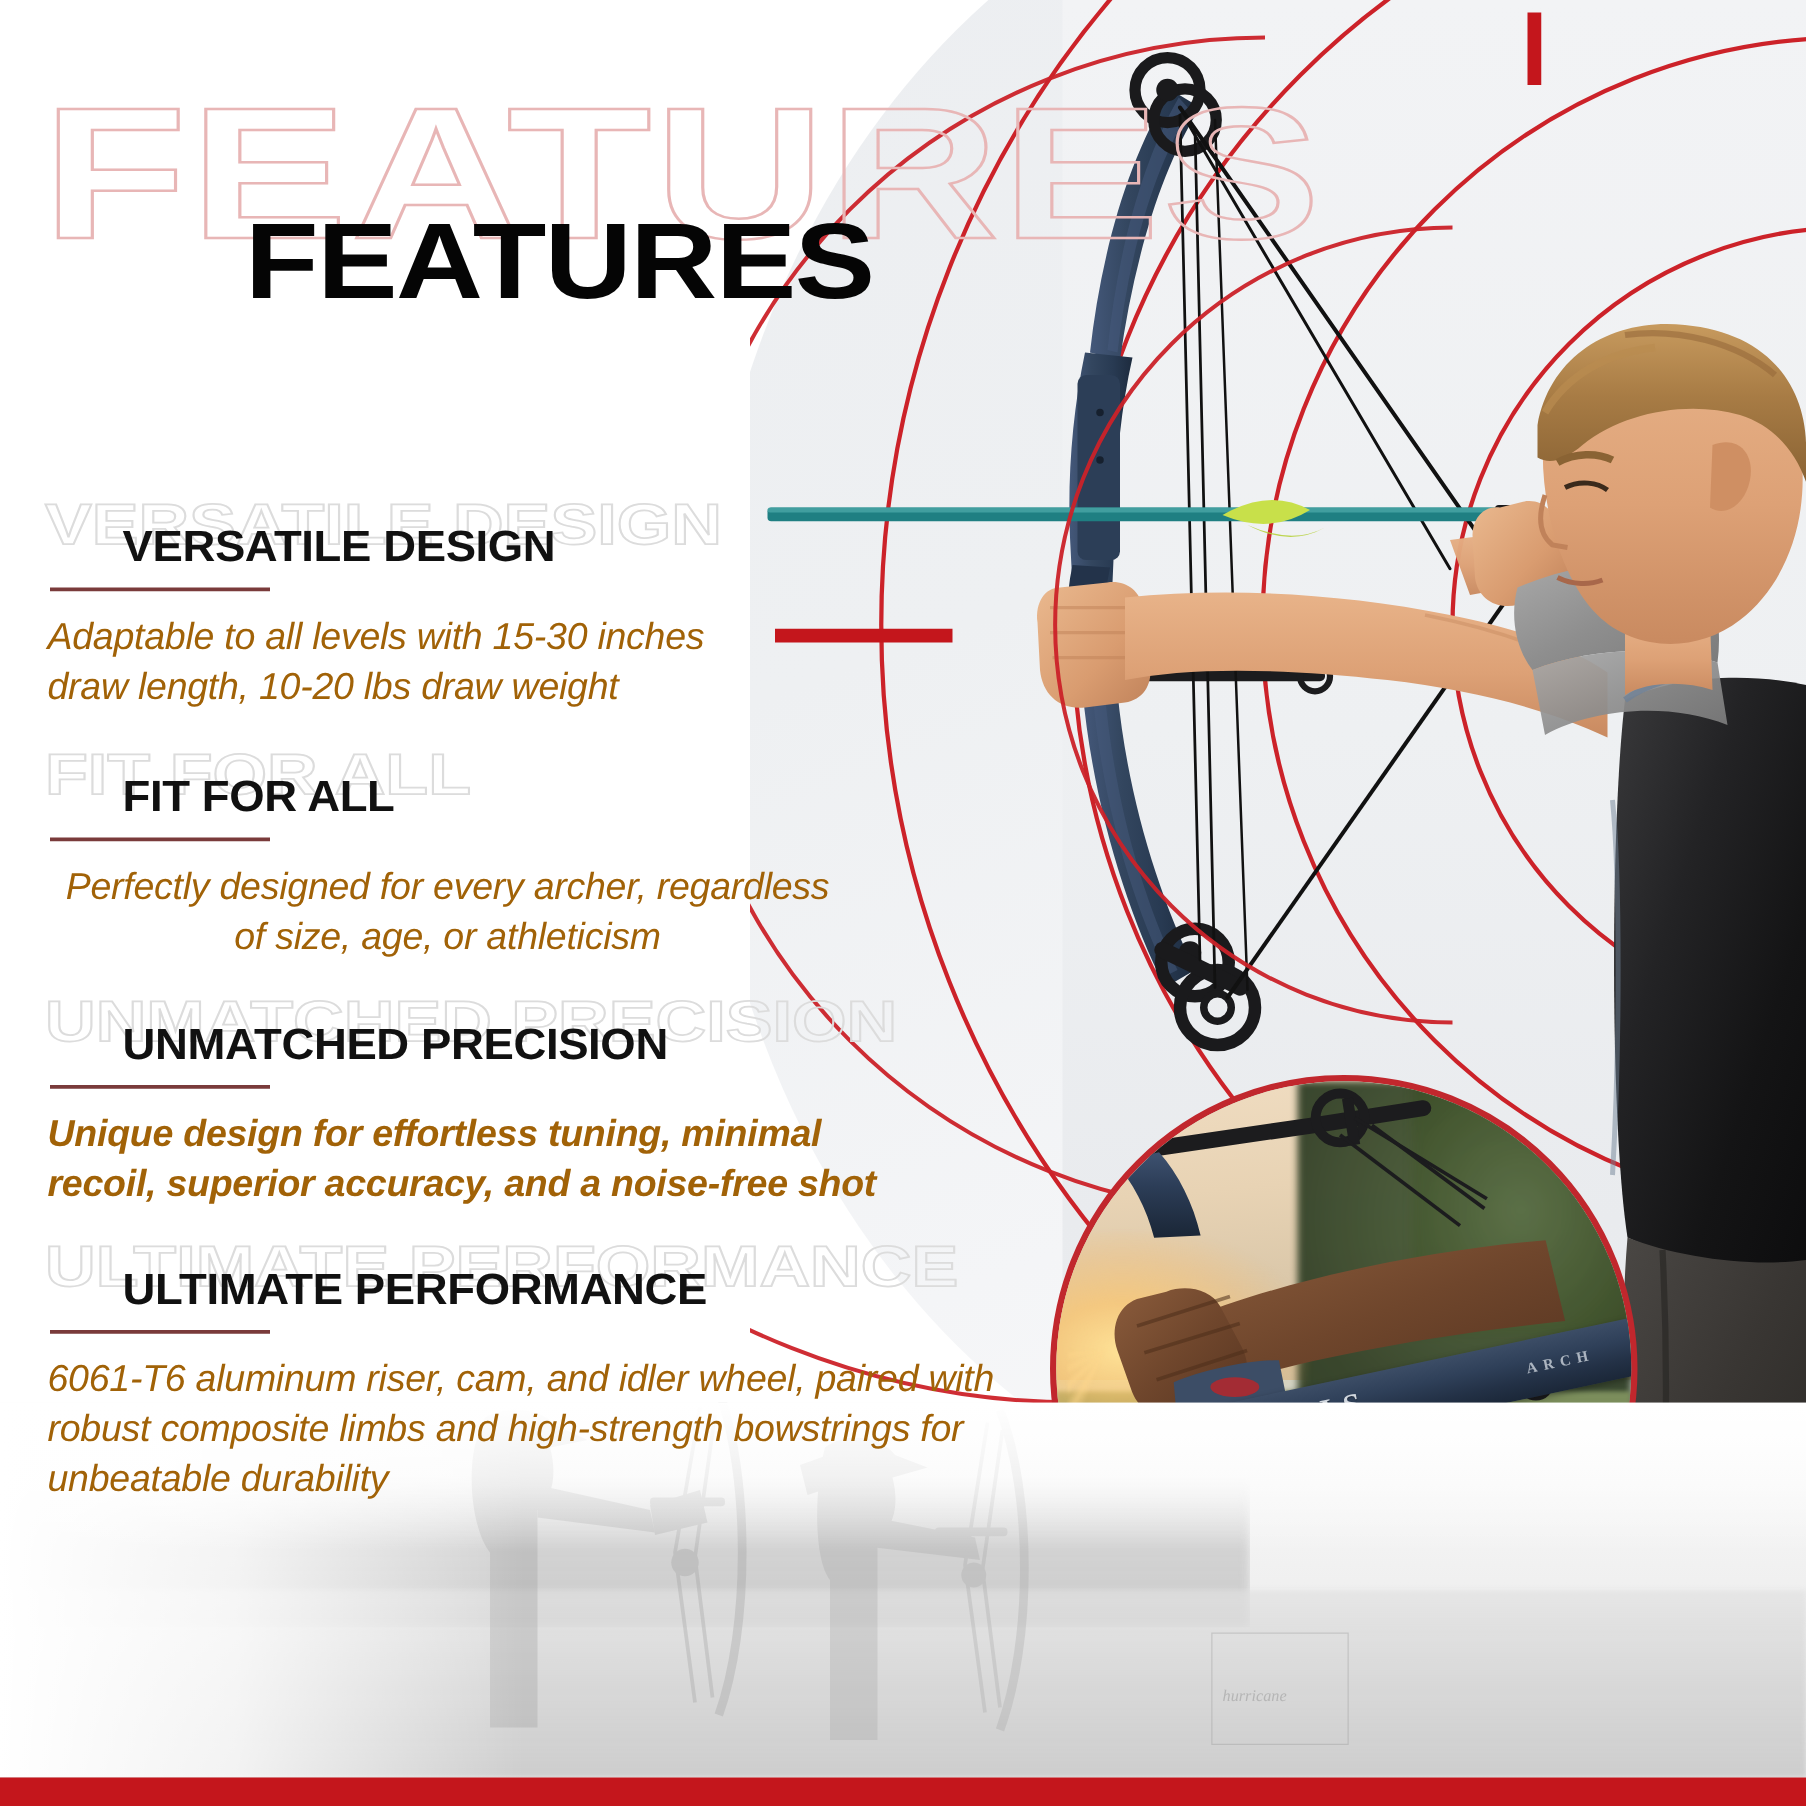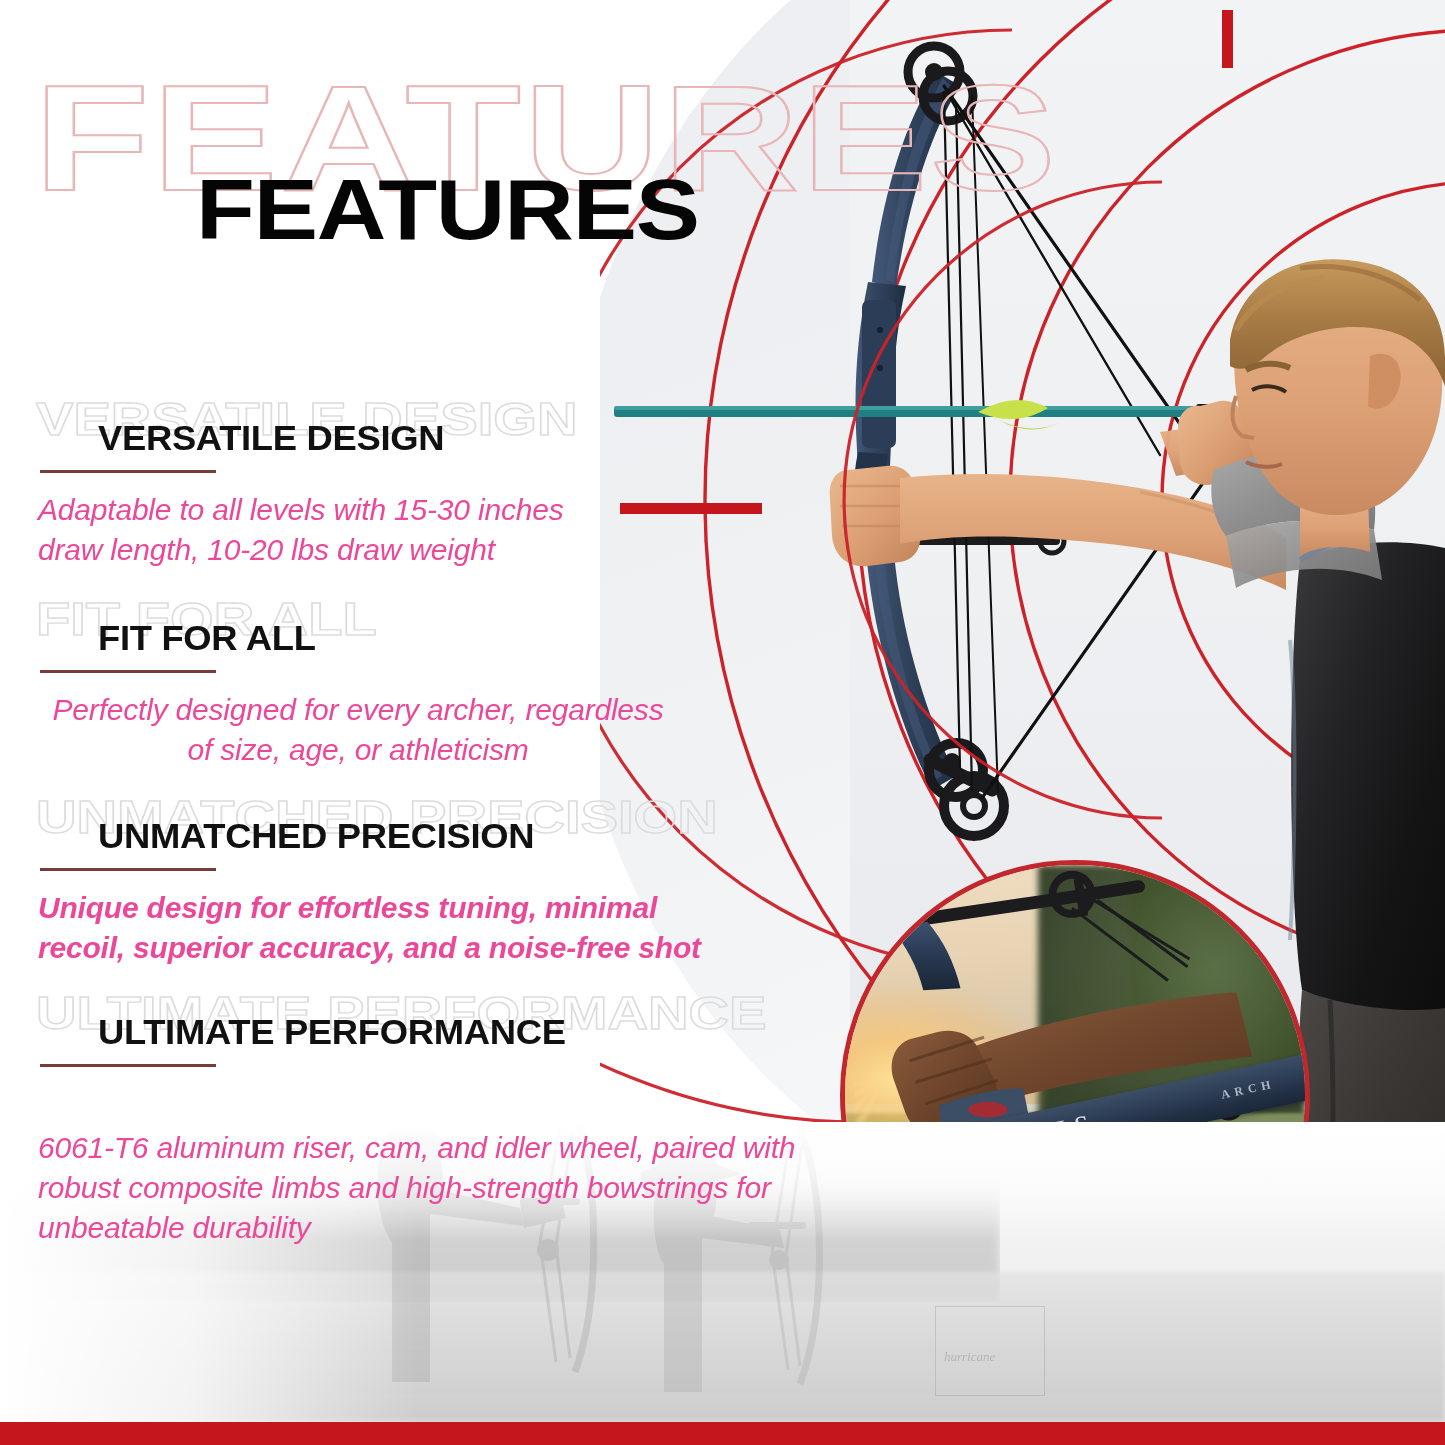--- a/index.html
+++ b/index.html
@@ -91,21 +91,21 @@
     transform:scaleX(1.22); transform-origin:left top; white-space:nowrap;
   }
   .f-head {
     position:absolute; left:62px; top:26px;
     font-size:35px; font-weight:800; color:#111; letter-spacing:-0.3px;
     transform:scaleX(1.04); transform-origin:left top; white-space:nowrap;
   }
   .f-rule { position:absolute; left:4px; top:78px; width:176px; height:3px; background:#7a3b3b; }
   .f-body {
     position:absolute; left:2px; top:98px; width:780px;
-    font-size:30px; font-style:italic; color:#ec4899; line-height:1.33;
+    font-size:30px; font-style:italic; color:#a16207; line-height:1.33;
     letter-spacing:-0.2px;
   }
 
   
   .bottom-band { position:absolute; left:0; bottom:23px; width:1445px; height:300px; overflow:hidden; }
   .bb-sky { position:absolute; inset:0; background:linear-gradient(180deg,#fbfbfb 0%,#f4f4f4 30%,#ececec 65%,#e6e6e6 100%); }
   .bb-trees { position:absolute; left:0; bottom:120px; width:1000px; height:120px;
     background:linear-gradient(180deg,rgba(215,215,215,0) 0%, rgba(205,205,205,.85) 45%, rgba(200,200,200,.9) 100%);
     filter:blur(4px);
     -webkit-mask-image:radial-gradient(ellipse 130px 60px at 120px 100%, #000 60%, transparent 61%),
@@ -118,21 +118,21 @@
   .bb-field { position:absolute; left:0; bottom:0; width:1445px; height:150px;
     background:linear-gradient(180deg,rgba(226,226,226,.7) 0%, rgba(214,214,214,.9) 50%, rgba(205,205,205,1) 100%); filter:blur(2px); }
   .bb-fade-l { position:absolute; left:0; top:0; width:420px; height:300px;
     background:linear-gradient(90deg,#ffffff 0%, rgba(255,255,255,.75) 45%, rgba(255,255,255,0) 100%); }
   .bb-fade-t { position:absolute; left:0; top:0; width:1445px; height:120px;
     background:linear-gradient(180deg,#ffffff 0%, rgba(255,255,255,.55) 55%, rgba(255,255,255,0) 100%); }
 
   .red-bar { position:absolute; left:0; bottom:0; width:1445px; height:23px; background:#c4161c; }
   .red-bar-hl { position:absolute; left:0; bottom:20px; width:1445px; height:3px; background:#d6d6d6; }
 
-  .hurricane-wm { position:absolute; left:935px; bottom:26px; width:110px; height:90px;
+  .hurricane-wm { position:absolute; left:969px; bottom:26px; width:110px; height:90px;
     border:1px solid rgba(150,150,150,.35);padding-left:28px; }
   .hurricane-wm span { position:absolute; left:8px; top:42px; font-size:13px; color:rgba(140,140,140,.45);
     font-style:italic; font-family:"Liberation Serif", serif; }
 </style>
 </head>
 <body>
 
 <div id="stage">
 
   <div class="photo-panel">
@@ -437,17 +437,17 @@
       <div class="f-ghost">UNMATCHED PRECISION</div>
       <div class="f-head">UNMATCHED PRECISION</div>
       <div class="f-rule"></div>
       <div class="f-body" style="width:680px;font-weight:bold;">Unique design for effortless tuning, minimal recoil, superior accuracy, and a noise-free shot</div>
     </div>
 
     <div class="feature" style="top:986px;">
       <div class="f-ghost">ULTIMATE PERFORMANCE</div>
       <div class="f-head">ULTIMATE PERFORMANCE</div>
       <div class="f-rule"></div>
-      <div class="f-body" style="width:770px;margin-top:44px;">6061-T6 aluminum riser, cam, and idler wheel, paired with robust composite limbs and high-strength bowstrings for unbeatable durability</div>
+      <div class="f-body" style="width:770px;">6061-T6 aluminum riser, cam, and idler wheel, paired with robust composite limbs and high-strength bowstrings for unbeatable durability</div>
     </div>
 
   </div>
 </div>
 
 </body></html>

